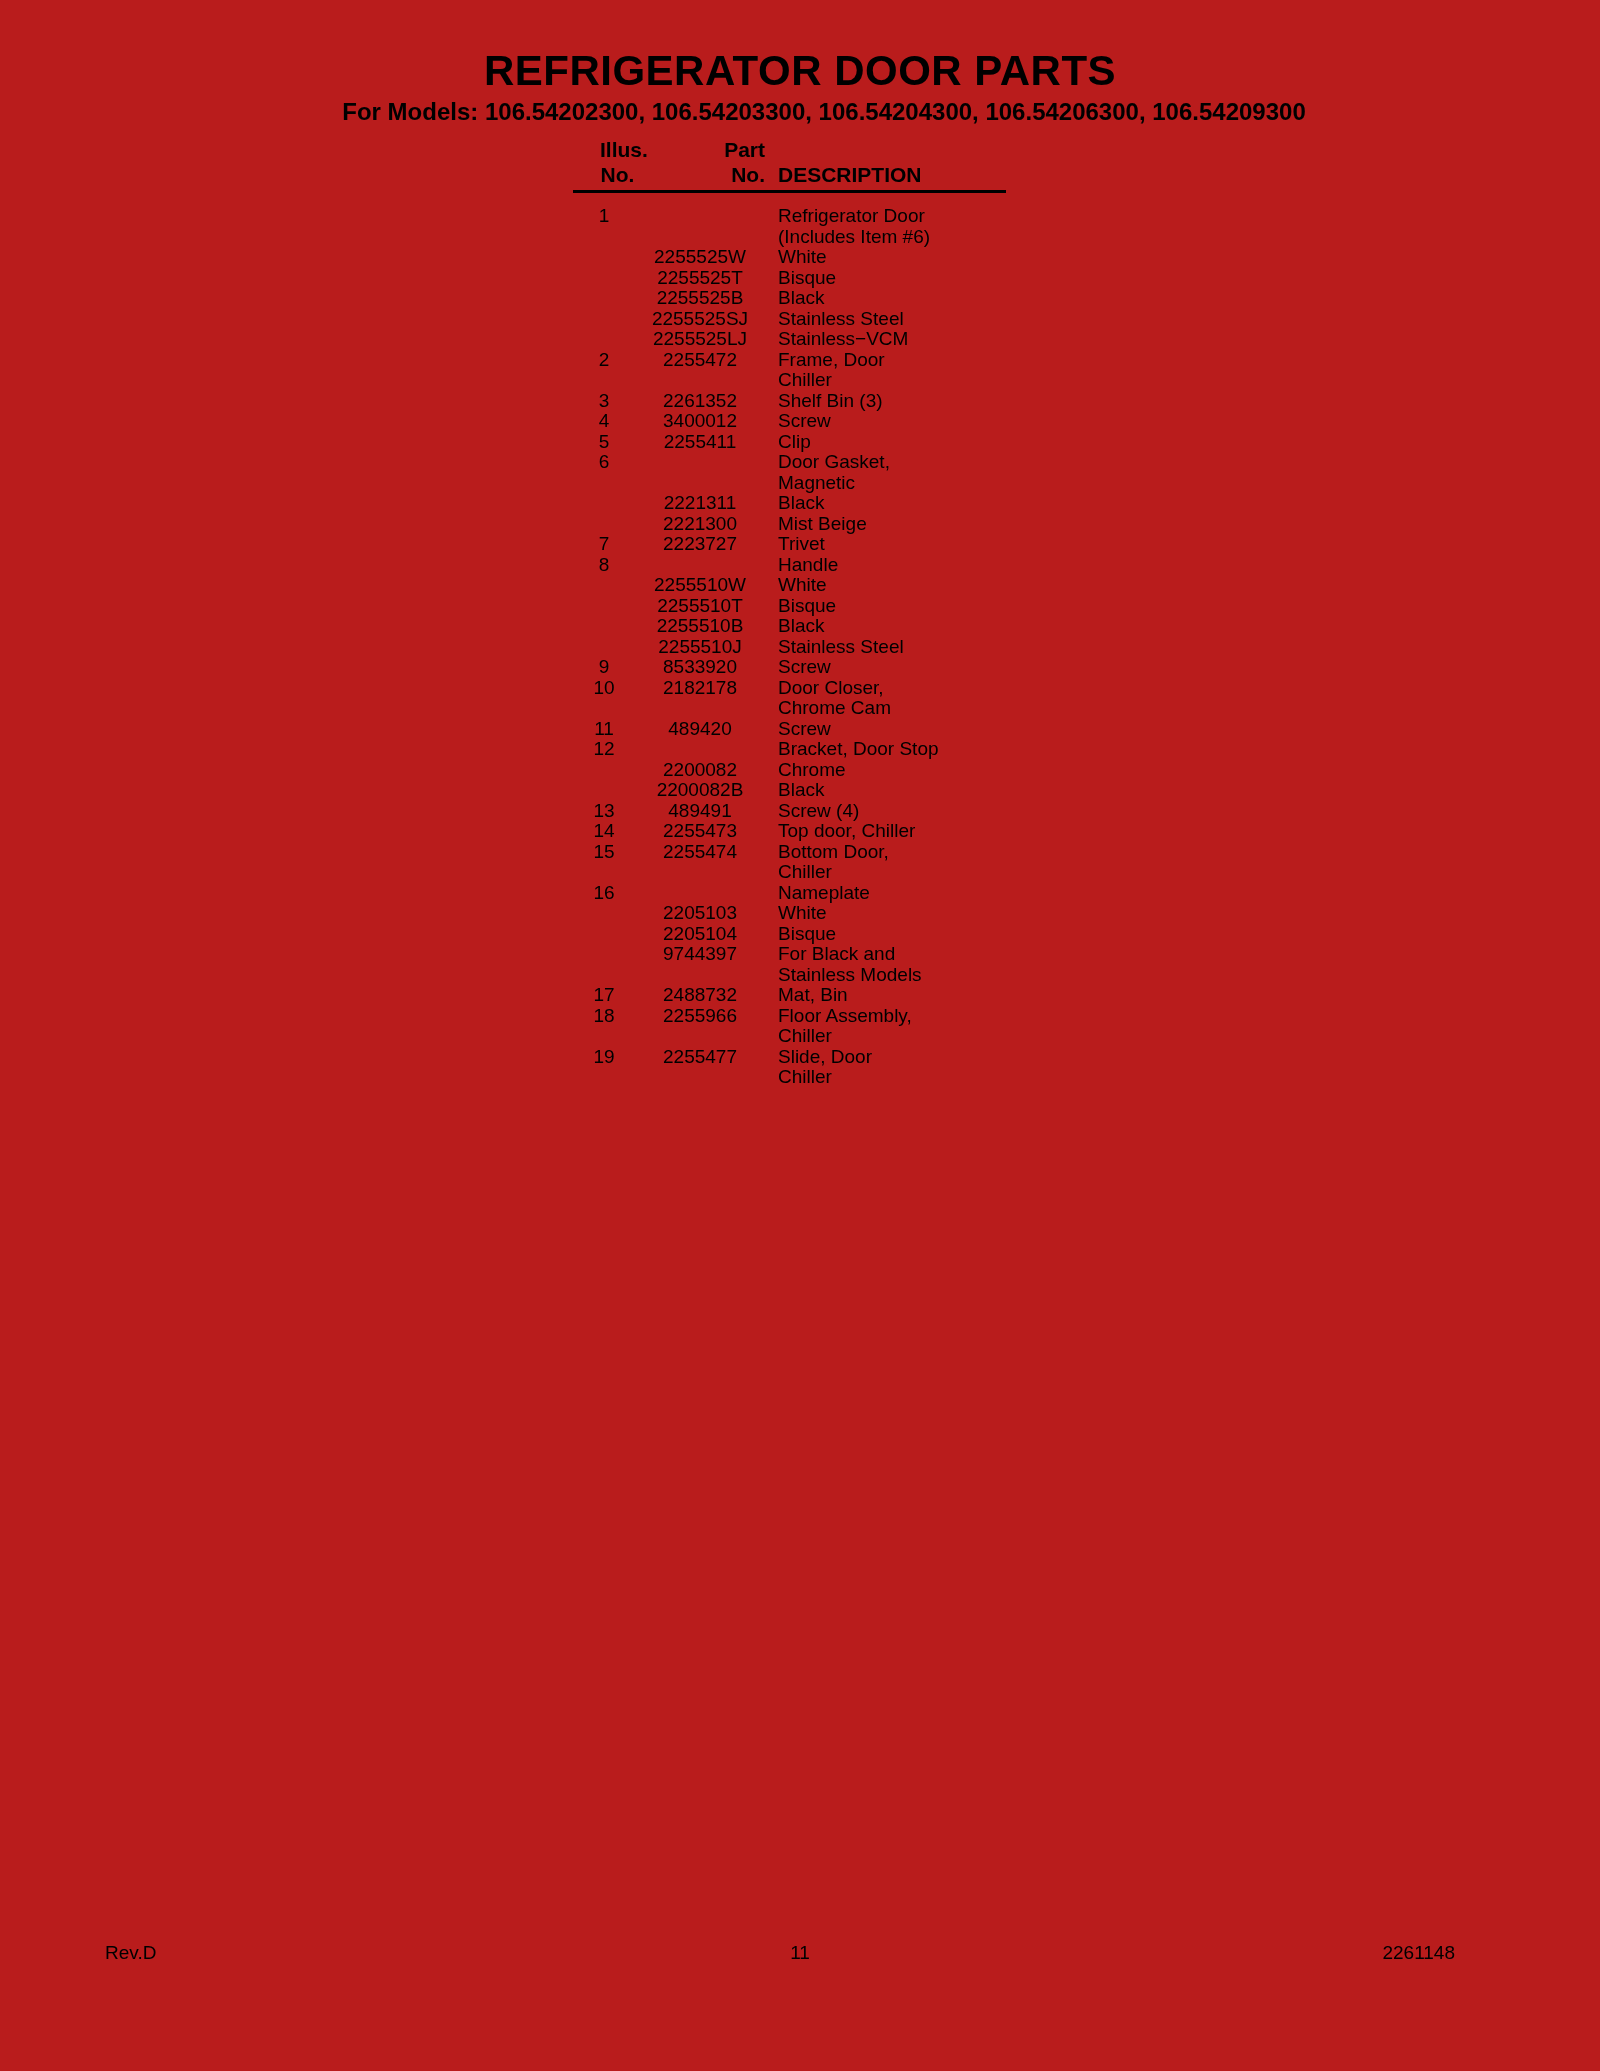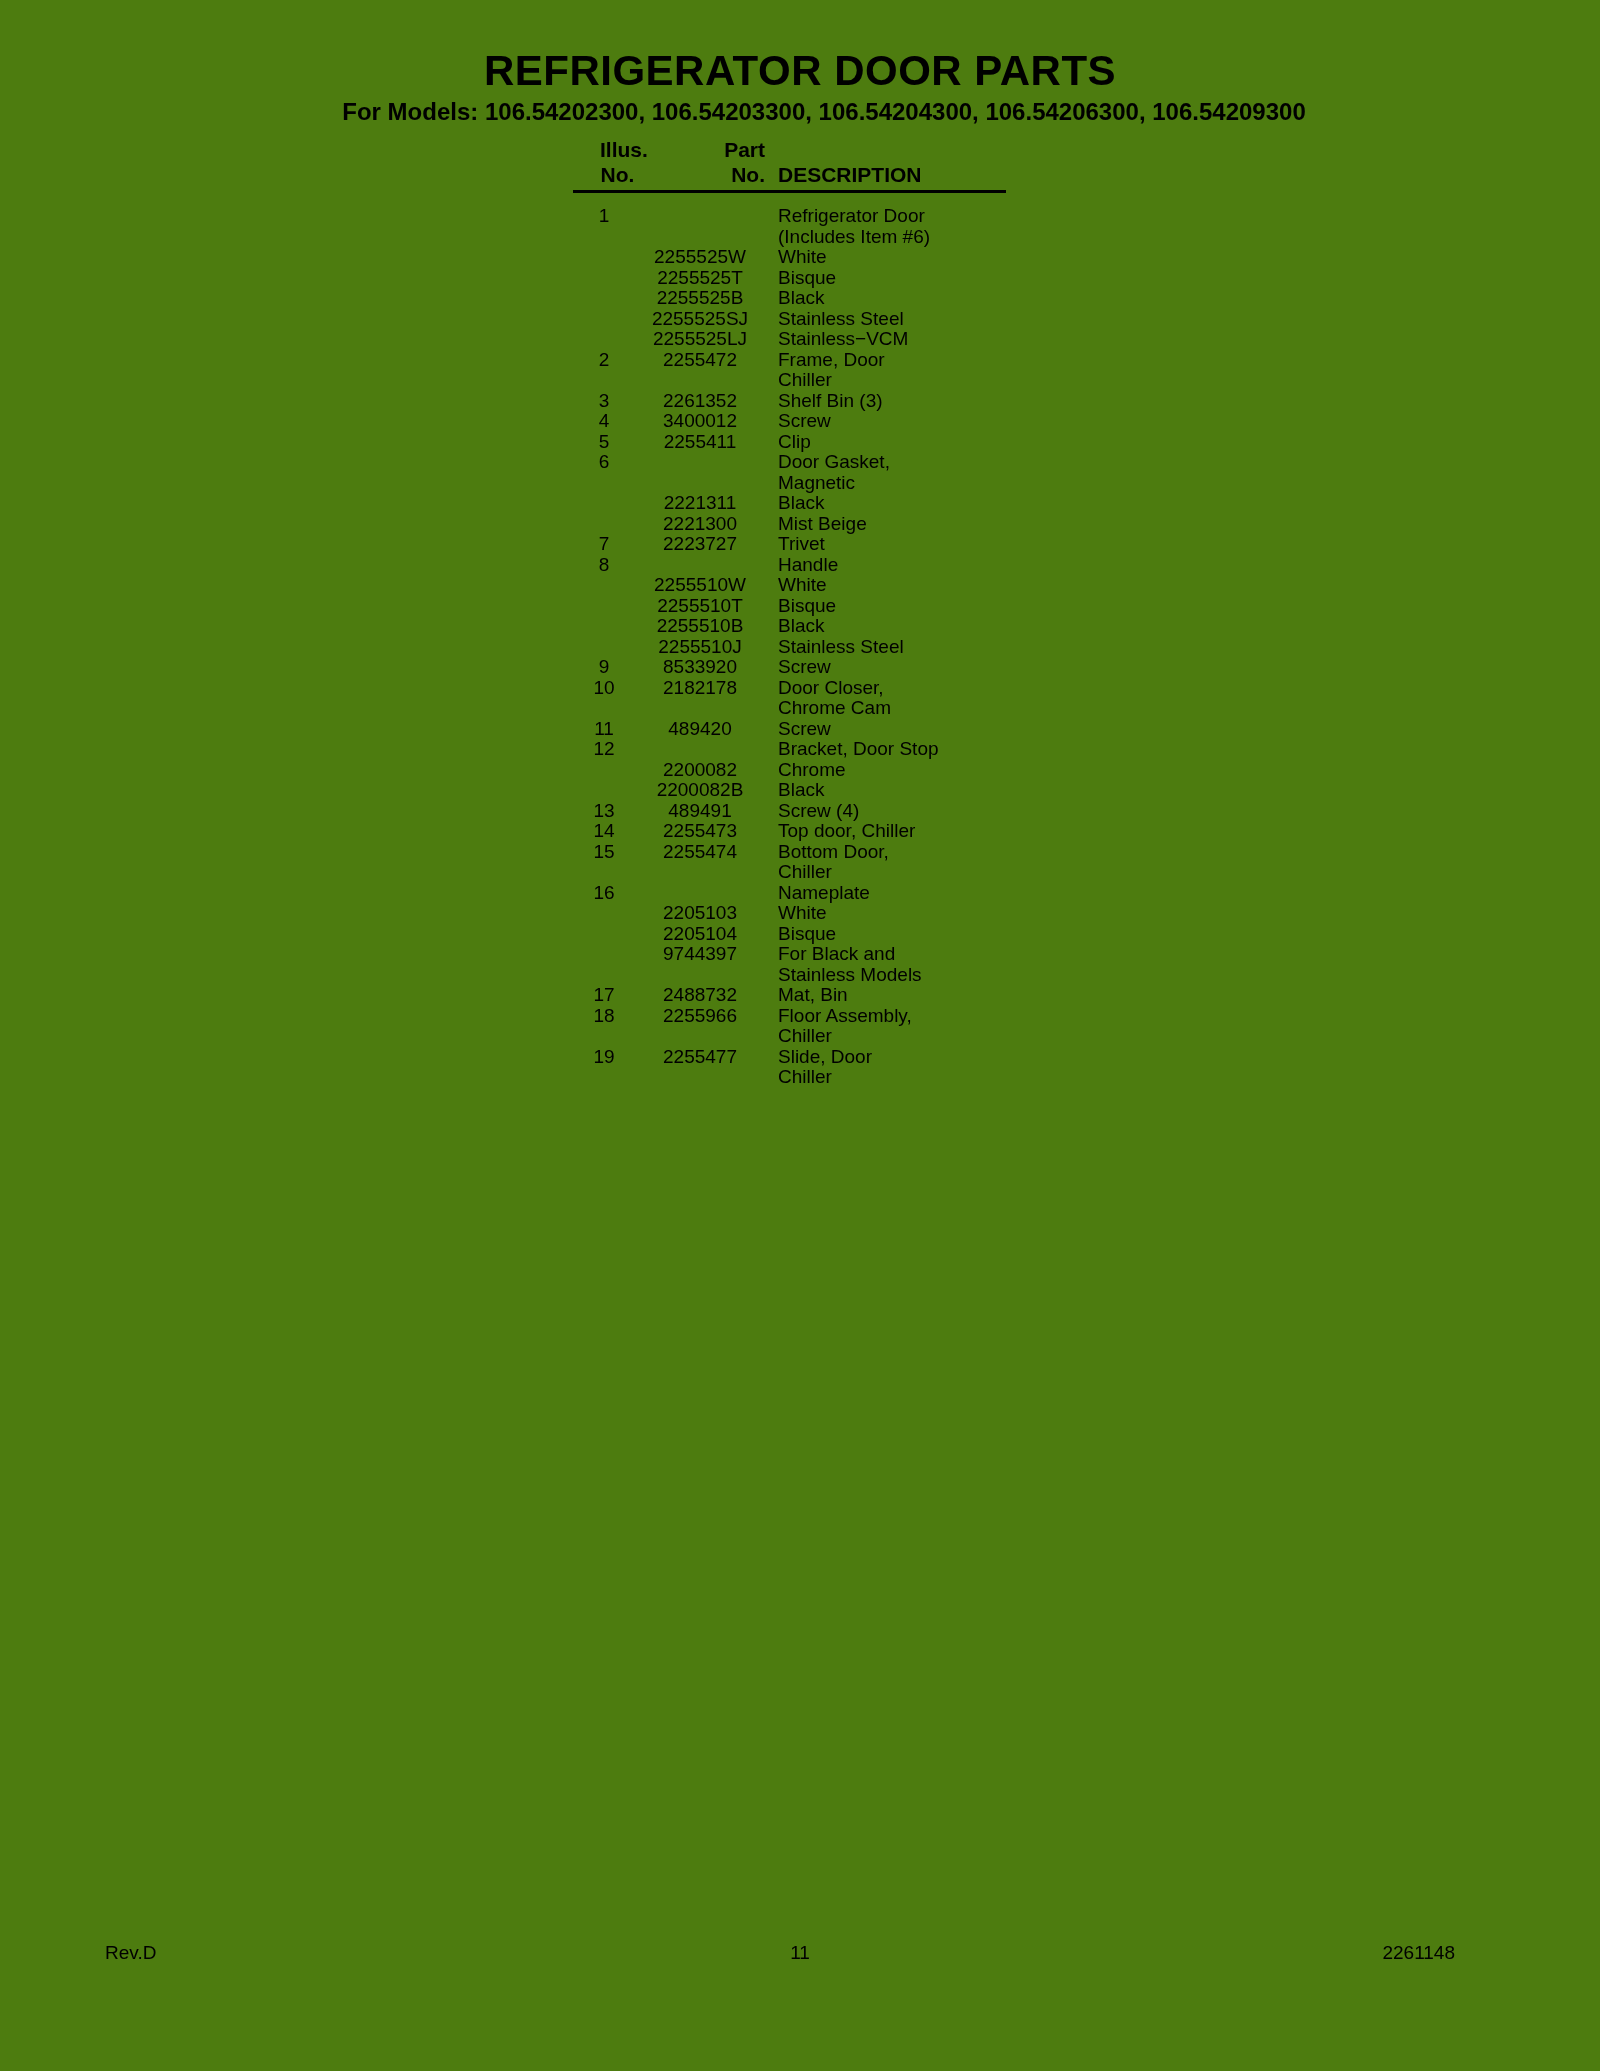--- a/index.html
+++ b/index.html
@@ -2,21 +2,21 @@
 <html><head>
 <meta charset="utf-8">
 <style>
   * { box-sizing: border-box; }
   html, body { margin: 0; padding: 0; background: #e8e8e8; }
   .page {
     position: relative;
     width: 1600px;
     height: 2071px;
     margin: 0 auto;
-    background: #4d7c0f;
+    background: #b91c1c;
     color: #000000;
     font-family: "Liberation Sans", sans-serif;
     overflow: hidden;
   }
   .header-block { text-align: center; padding-top: 50px; }
   .title {
     font-size: 42px;
     font-weight: bold;
     line-height: 42px;
     letter-spacing: 0.5px;

